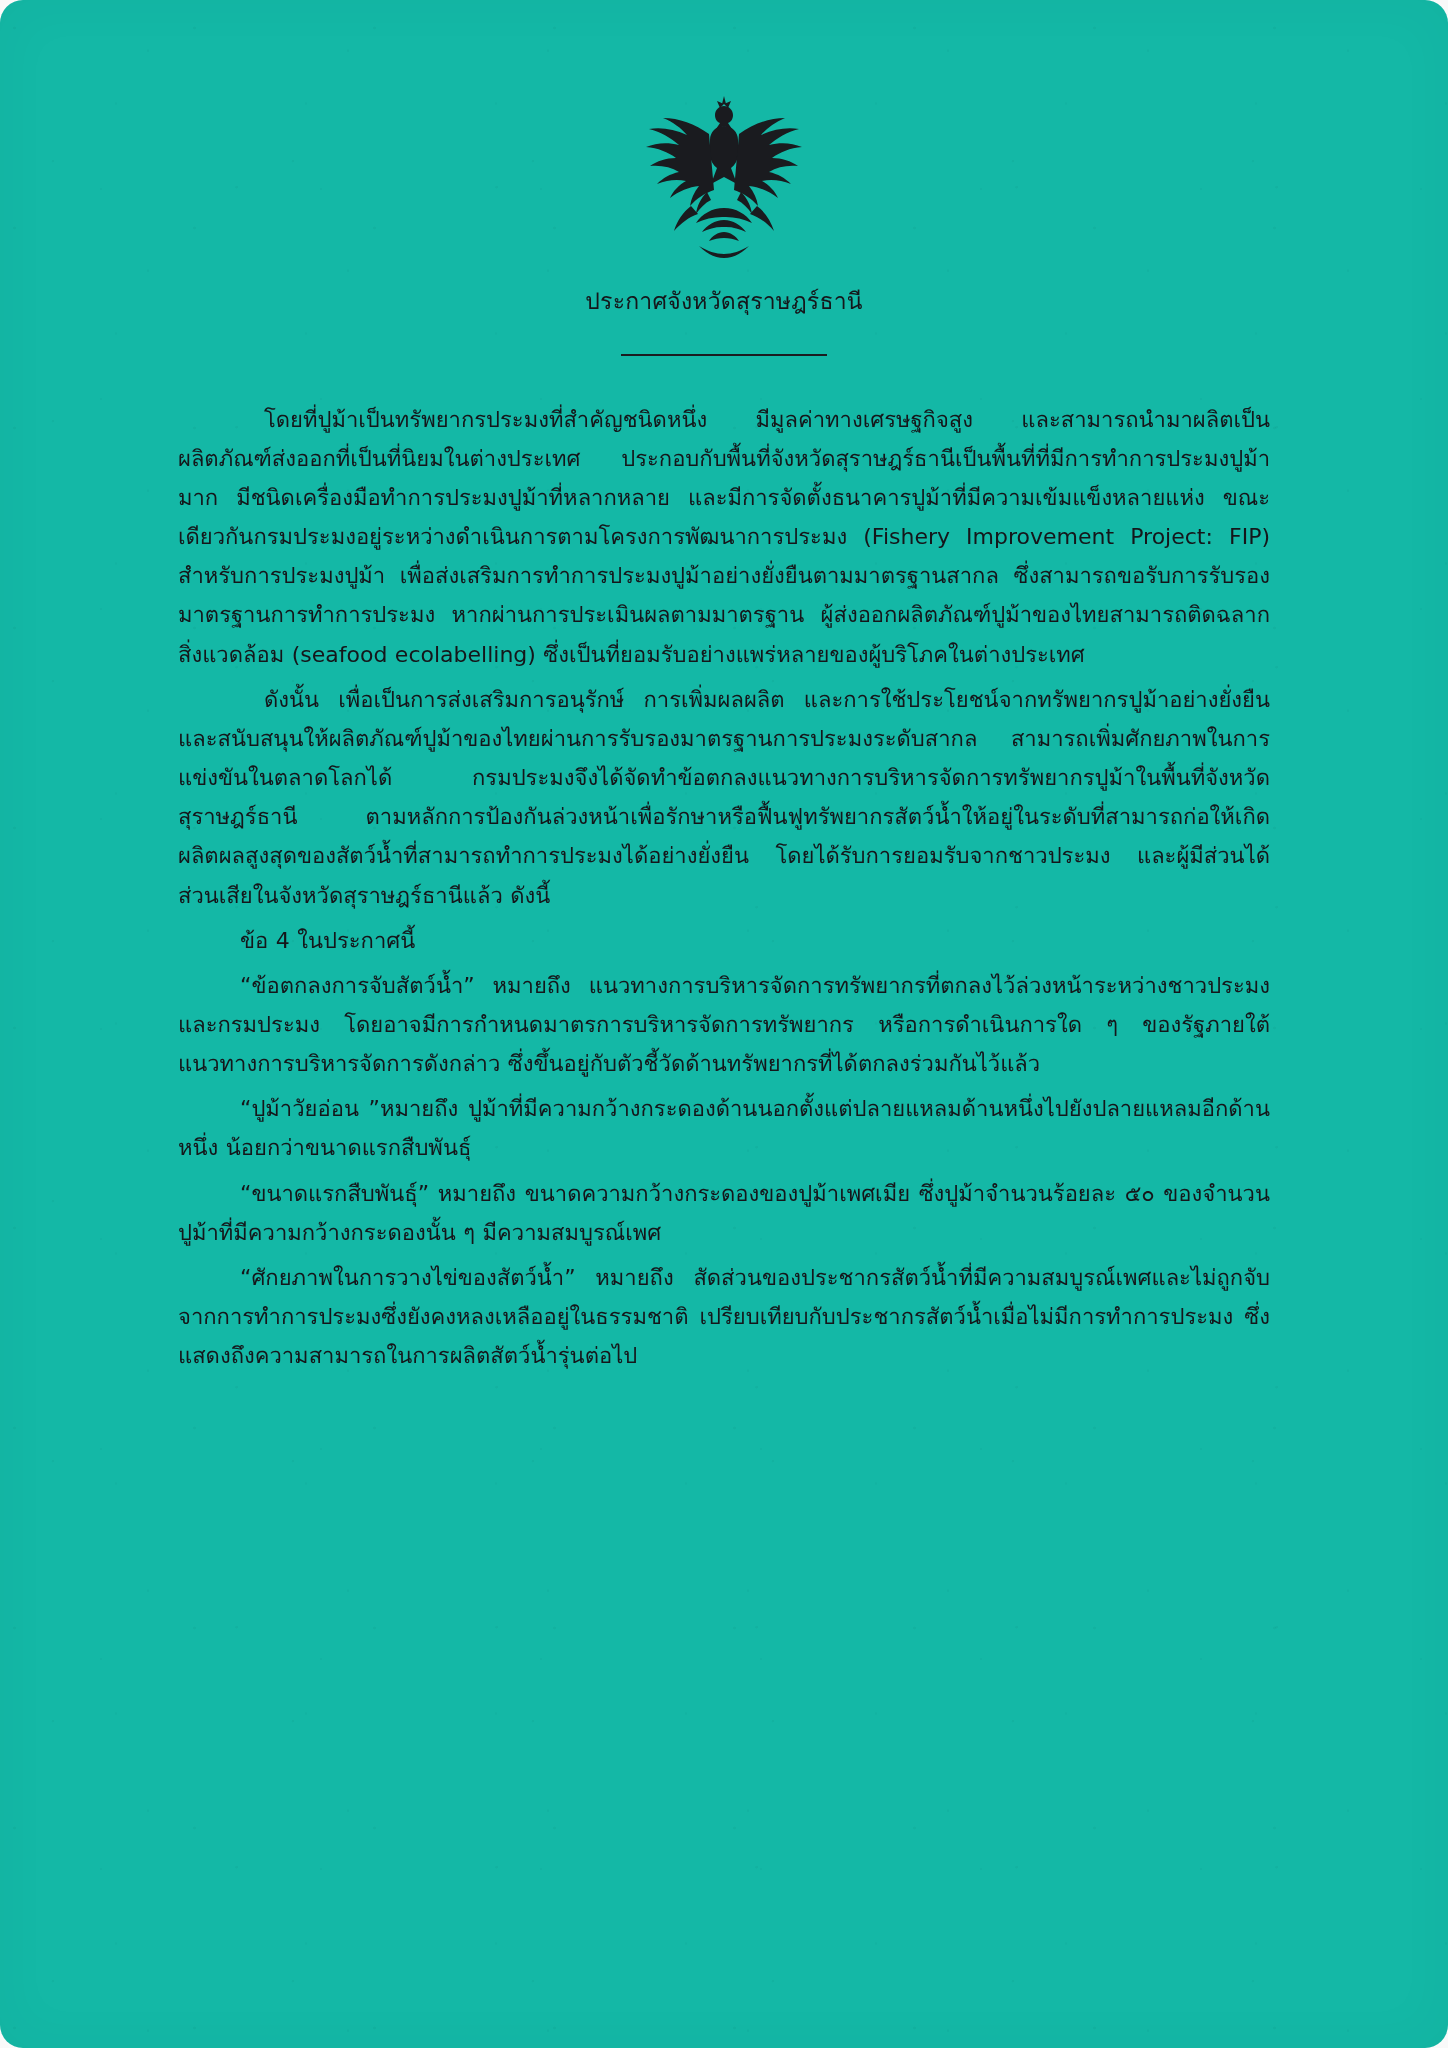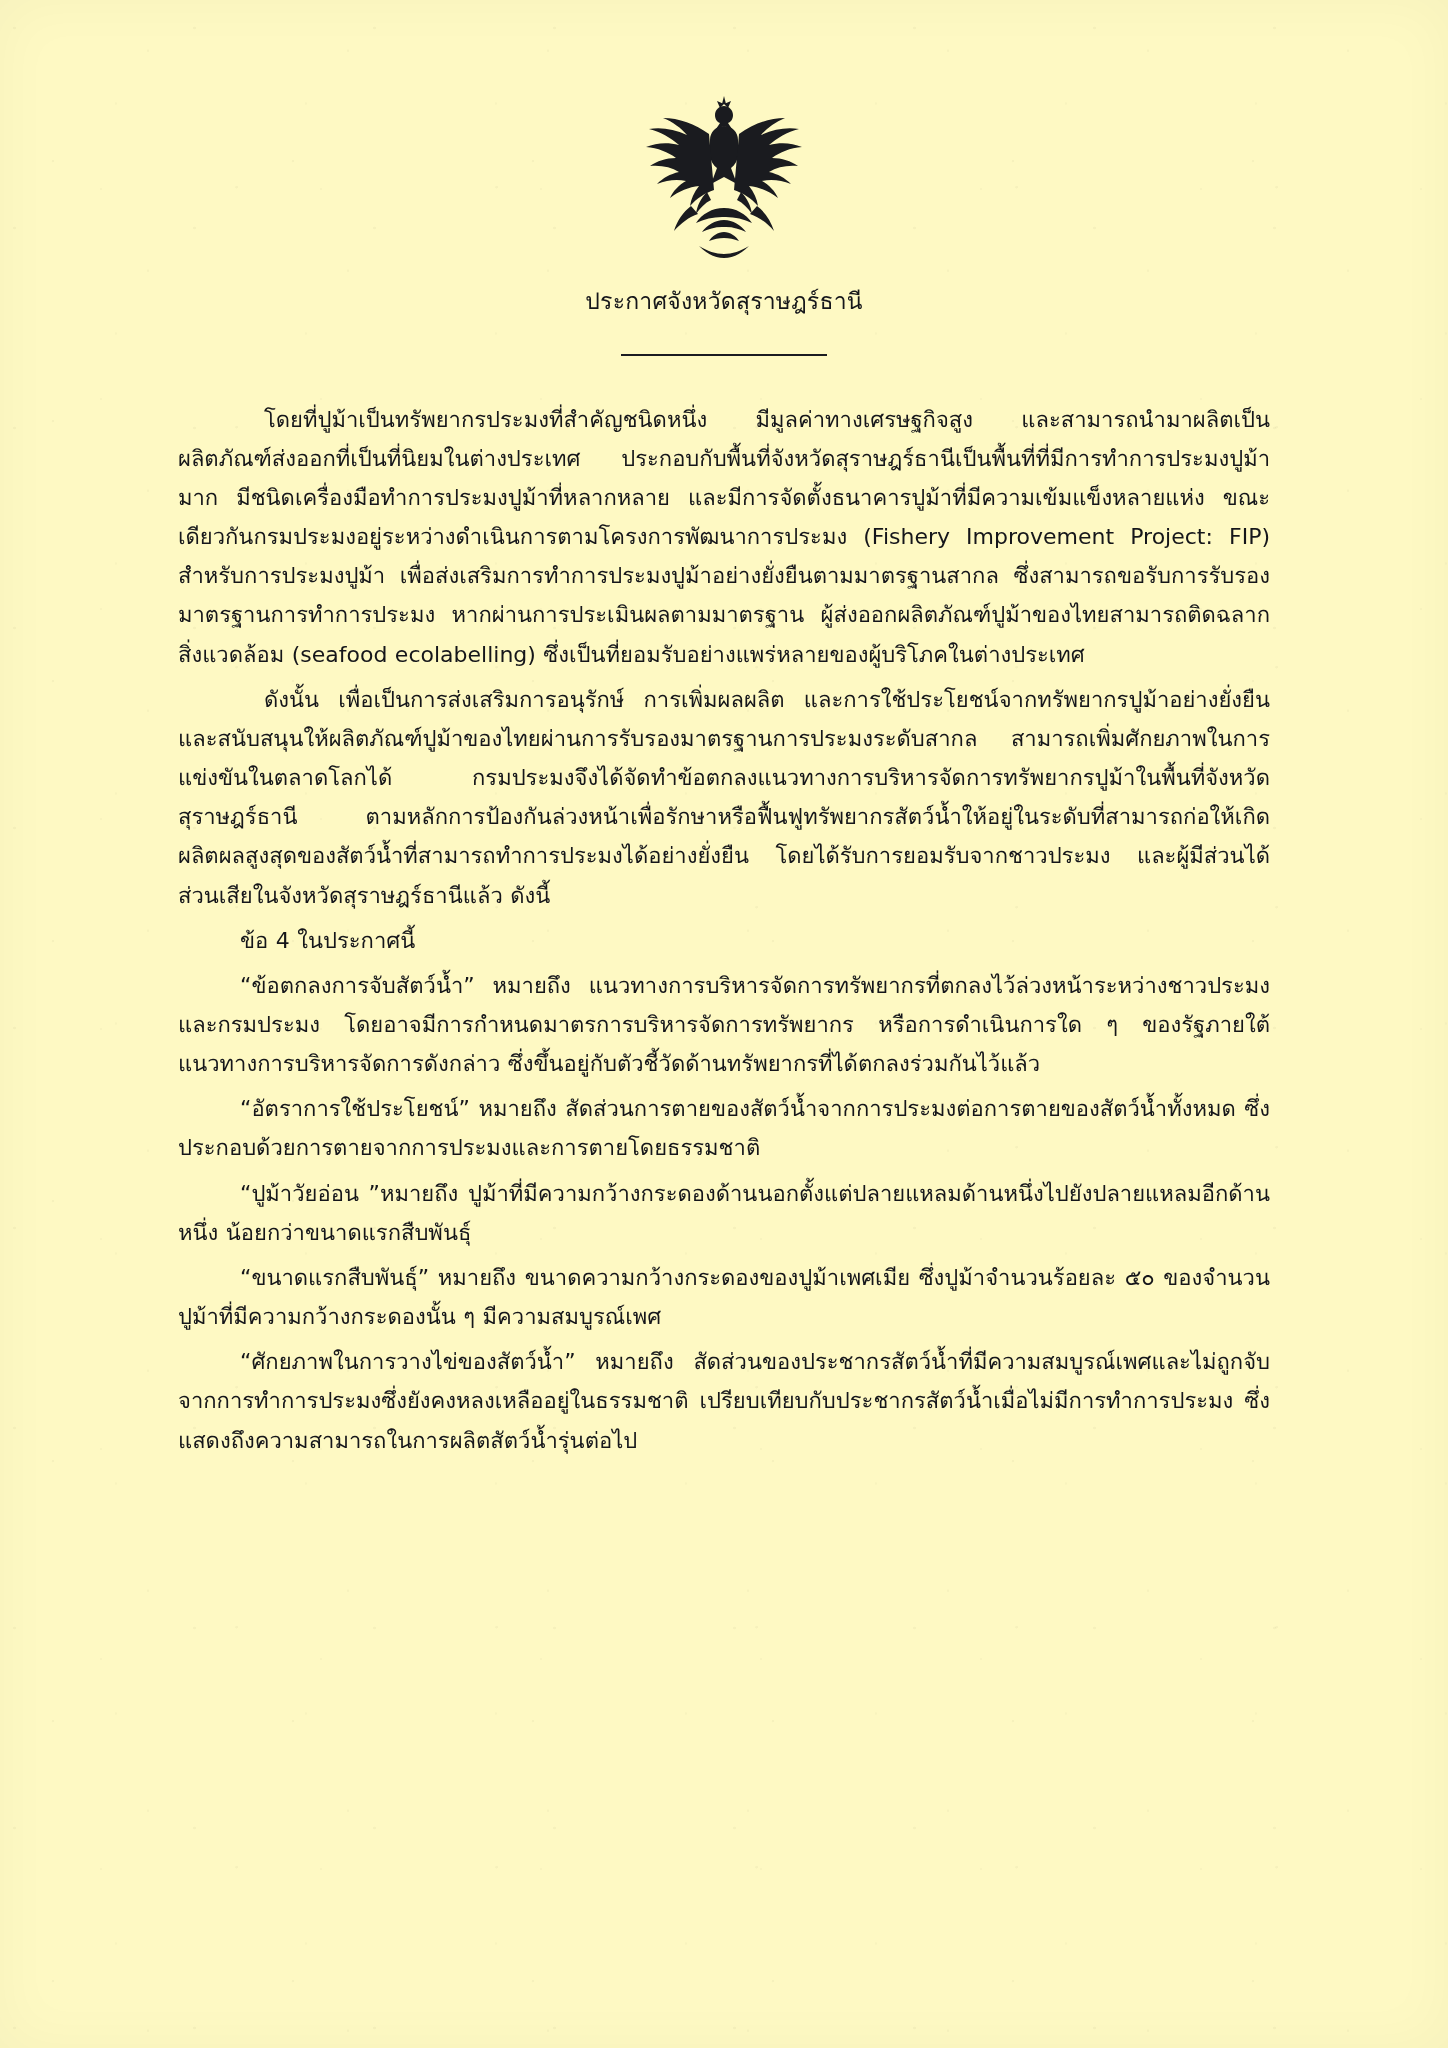--- a/index.html
+++ b/index.html
@@ -11,21 +11,22 @@
     width: 1448px;
     height: 2048px;
     font-family: "DejaVu Sans", sans-serif;
     color: #15161a;
     position: relative;
     overflow: hidden;
   }
   .page {
     position: absolute;
     inset: 0;
-    background: #fef9c3;
+    background: #14b8a6;
+    border-radius: 23px;
   }
   
   .page::before {
     content: "";
     position: absolute;
     inset: 0;
     pointer-events: none;
     background:
       radial-gradient(circle at 8% 14%, rgba(0,0,0,0.045) 0 1.2px, transparent 1.6px),
       radial-gradient(circle at 22% 62%, rgba(0,0,0,0.04) 0 1px, transparent 1.4px),
@@ -136,20 +137,19 @@
     </div>
 
     <div class="rule-wrap">
       <div class="rule"></div>
     </div>
 
     <p class="body indent-lg">โดยที่ปูม้าเป็นทรัพยากรประมงที่สำคัญชนิดหนึ่ง มีมูลค่าทางเศรษฐกิจสูง และสามารถนำมาผลิตเป็นผลิตภัณฑ์ส่งออกที่เป็นที่นิยมในต่างประเทศ ประกอบกับพื้นที่จังหวัดสุราษฎร์ธานีเป็นพื้นที่ที่มีการทำการประมงปูม้ามาก มีชนิดเครื่องมือทำการประมงปูม้าที่หลากหลาย และมีการจัดตั้งธนาคารปูม้าที่มีความเข้มแข็งหลายแห่ง ขณะเดียวกันกรมประมงอยู่ระหว่างดำเนินการตามโครงการพัฒนาการประมง (Fishery Improvement Project: FIP) สำหรับการประมงปูม้า เพื่อส่งเสริมการทำการประมงปูม้าอย่างยั่งยืนตามมาตรฐานสากล ซึ่งสามารถขอรับการรับรองมาตรฐานการทำการประมง หากผ่านการประเมินผลตามมาตรฐาน ผู้ส่งออกผลิตภัณฑ์ปูม้าของไทยสามารถติดฉลากสิ่งแวดล้อม (seafood ecolabelling) ซึ่งเป็นที่ยอมรับอย่างแพร่หลายของผู้บริโภคในต่างประเทศ</p>
     <p class="body indent-lg">ดังนั้น เพื่อเป็นการส่งเสริมการอนุรักษ์ การเพิ่มผลผลิต และการใช้ประโยชน์จากทรัพยากรปูม้าอย่างยั่งยืน และสนับสนุนให้ผลิตภัณฑ์ปูม้าของไทยผ่านการรับรองมาตรฐานการประมงระดับสากล สามารถเพิ่มศักยภาพในการแข่งขันในตลาดโลกได้ กรมประมงจึงได้จัดทำข้อตกลงแนวทางการบริหารจัดการทรัพยากรปูม้าในพื้นที่จังหวัดสุราษฎร์ธานี ตามหลักการป้องกันล่วงหน้าเพื่อรักษาหรือฟื้นฟูทรัพยากรสัตว์น้ำให้อยู่ในระดับที่สามารถก่อให้เกิดผลิตผลสูงสุดของสัตว์น้ำที่สามารถทำการประมงได้อย่างยั่งยืน โดยได้รับการยอมรับจากชาวประมง และผู้มีส่วนได้ส่วนเสียในจังหวัดสุราษฎร์ธานีแล้ว ดังนี้</p>
     <p class="body indent-sm">ข้อ 4 ในประกาศนี้</p>
     <p class="body indent-sm">“ข้อตกลงการจับสัตว์น้ำ” หมายถึง แนวทางการบริหารจัดการทรัพยากรที่ตกลงไว้ล่วงหน้าระหว่างชาวประมงและกรมประมง โดยอาจมีการกำหนดมาตรการบริหารจัดการทรัพยากร หรือการดำเนินการใด ๆ ของรัฐภายใต้แนวทางการบริหารจัดการดังกล่าว ซึ่งขึ้นอยู่กับตัวชี้วัดด้านทรัพยากรที่ได้ตกลงร่วมกันไว้แล้ว</p>
-    <p class="body indent-sm">“อัตราการใช้ประโยชน์” หมายถึง สัดส่วนการตายของสัตว์น้ำจากการประมงต่อการตายของสัตว์น้ำทั้งหมด ซึ่งประกอบด้วยการตายจากการประมงและการตายโดยธรรมชาติ</p>
     <p class="body indent-sm">“ปูม้าวัยอ่อน ”หมายถึง ปูม้าที่มีความกว้างกระดองด้านนอกตั้งแต่ปลายแหลมด้านหนึ่งไปยังปลายแหลมอีกด้านหนึ่ง น้อยกว่าขนาดแรกสืบพันธุ์</p>
     <p class="body indent-sm">“ขนาดแรกสืบพันธุ์” หมายถึง ขนาดความกว้างกระดองของปูม้าเพศเมีย ซึ่งปูม้าจำนวนร้อยละ ๕๐ ของจำนวนปูม้าที่มีความกว้างกระดองนั้น ๆ มีความสมบูรณ์เพศ</p>
     <p class="body indent-sm">“ศักยภาพในการวางไข่ของสัตว์น้ำ” หมายถึง สัดส่วนของประชากรสัตว์น้ำที่มีความสมบูรณ์เพศและไม่ถูกจับจากการทำการประมงซึ่งยังคงหลงเหลืออยู่ในธรรมชาติ เปรียบเทียบกับประชากรสัตว์น้ำเมื่อไม่มีการทำการประมง ซึ่งแสดงถึงความสามารถในการผลิตสัตว์น้ำรุ่นต่อไป</p>
 
   </div>
   <div class="edge-shadow"></div>
 </div>
 
 </body></html>

